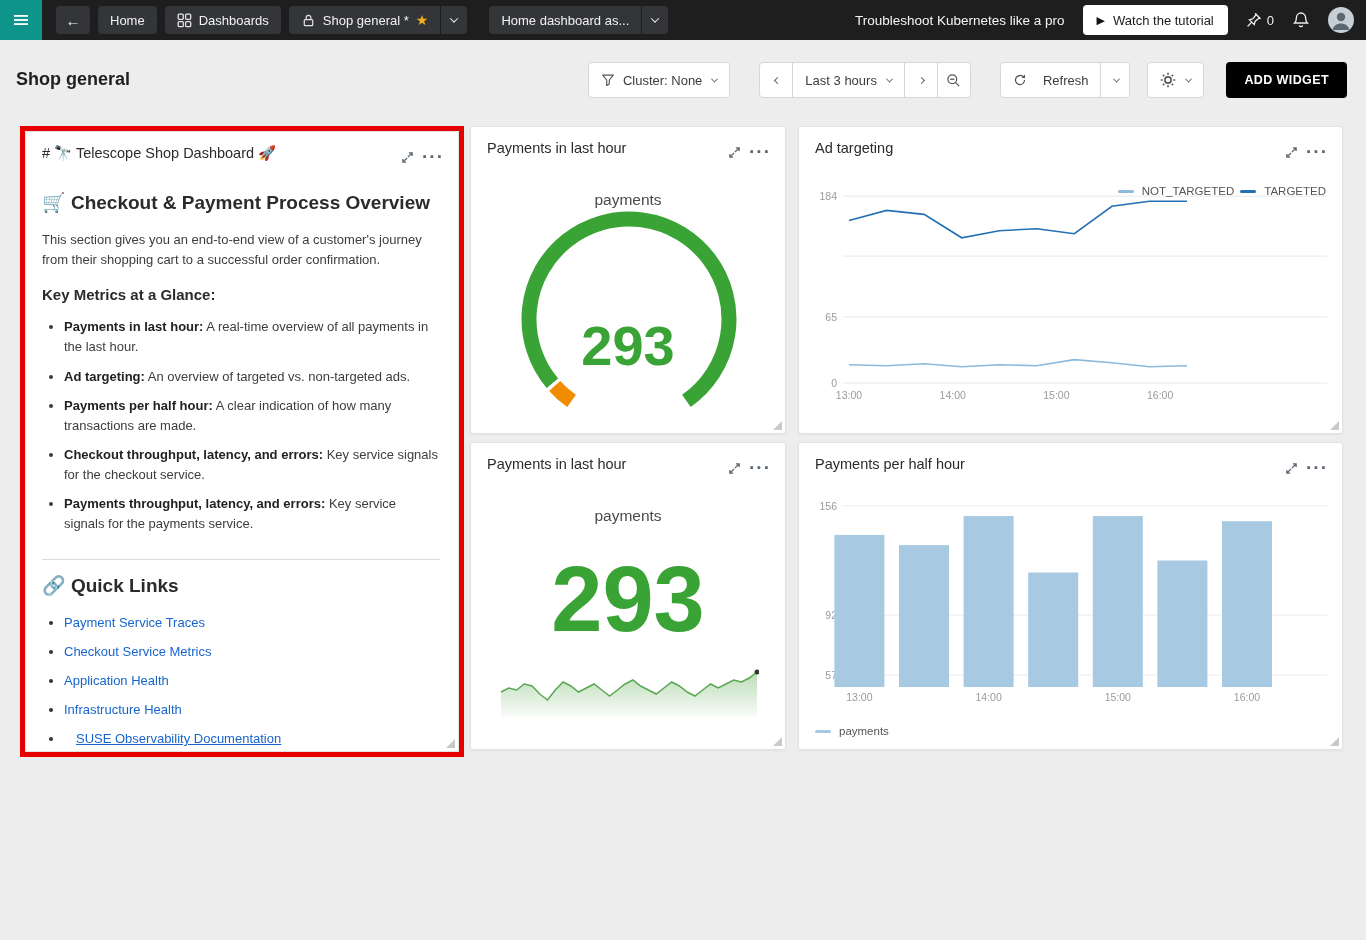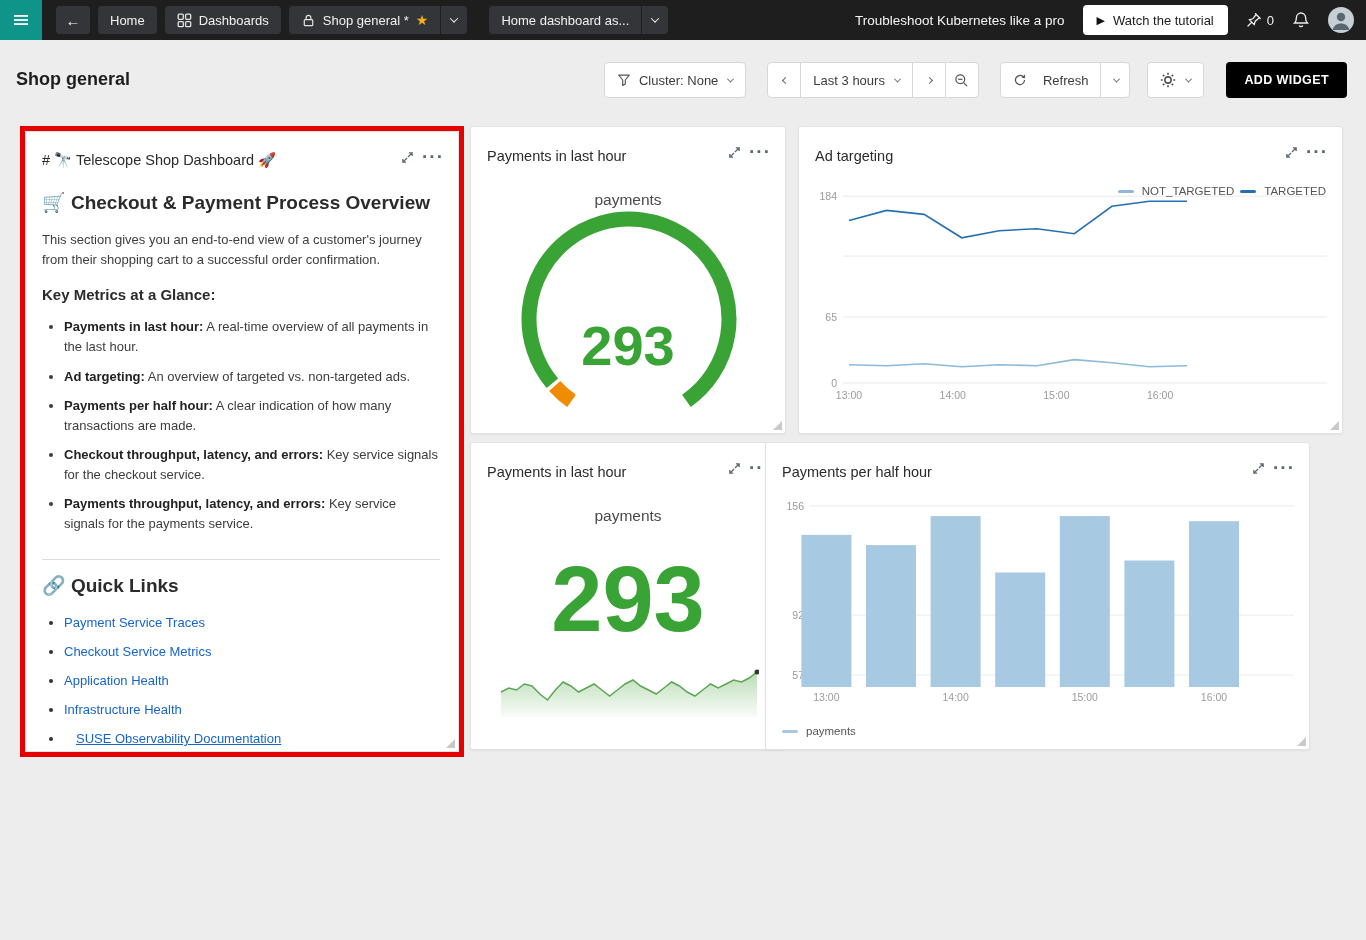--- a/index.html
+++ b/index.html
@@ -38,33 +38,33 @@
 
   
   .page-title { position:absolute; left:16px; top:69px; font-size:18px; font-weight:bold; color:#1e1e1e;}
   .controls { position:absolute; top:62px; right:19px; display:flex; align-items:flex-end; gap:9px; height:36px;}
   .btn-light { background:#fff; border:1px solid #d7d7d7; border-radius:4px; height:36px;
     display:inline-flex; align-items:center; gap:8px; padding:0 12px; font-family:inherit;
     font-size:13px; color:#3c3c3c; cursor:pointer; white-space:nowrap;}
   .btn-light .chev { width:5px; height:5px; color:#666; margin-left:2px;}
   .btn-group { display:flex;}
   .btn-group .btn-light { border-radius:0; margin-left:-1px;}
-  .btn-group .btn-light:first-child { border-radius:4px 0 0 4px; margin-left:4px;gap:16px;}
+  .btn-group .btn-light:first-child { border-radius:4px 0 0 4px; margin-left:12px;gap:16px;}
   .btn-group .btn-light:last-child { border-radius:0 4px 4px 0;}
   .sq36 { width:34px; justify-content:center; padding:0;}
   .disabled { color:#b5b5b5;}
   .add-widget { background:#000000; color:#fff; border:none; border-radius:4px; height:36px;
     font-family:inherit; font-size:12.5px; font-weight:bold; letter-spacing:.4px; padding:0 18px;
     cursor:pointer; margin-left:13px;}
   .mlg { margin-left:8px;}
 
   
   .card { position:absolute; background:#fff; border:1px solid #e2e2e2; border-radius:3px;
     box-shadow:0 1px 2px rgba(0,0,0,.05);}
-  .card-head { display:flex; align-items:flex-end; padding:13px 12px 4px 16px;}
+  .card-head { display:flex; align-items:flex-start; padding:13px 12px 4px 16px;}
   .card-title { flex:1; font-size:14.5px; color:#2b2b2b;}
   .icon-btn { width:26px; height:24px; display:flex; align-items:center; justify-content:center;
     color:#5c6670; cursor:pointer; background:none; border:none;}
   .dots { font-size:19px; letter-spacing:1px; line-height:10px; color:#5c6670; font-weight:bold;}
   .resize { position:absolute; right:3px; bottom:3px; width:0; height:0;
     border-left:9px solid transparent; border-bottom:9px solid #c9c9c9; cursor:nwse-resize;}
 
   
   .red-frame { position:absolute; left:20px; top:126px; width:444px; height:631px;
     border:5px solid #e60000; z-index:30; pointer-events:none;}
@@ -91,21 +91,21 @@
     font-size:15.5px; color:#4a4a4a;}
   #gauge-svg { position:absolute; top:60px; left:16px;}
   .gauge-value { position:absolute; top:186px; left:0; right:0; text-align:center;
     font-size:56px; font-weight:bold; color:#3aa336;}
   .big-num { position:absolute; top:110px; left:0; right:0; text-align:center;
     font-size:92px; line-height:1; font-weight:bold; color:#3aa336;}
   #spark-svg { position:absolute; left:28px; top:213px;}
 
   
   #card-line { left:798px; top:126px; width:545px; height:308px;}
-  #card-bar  { left:765px; top:442px; width:545px; height:308px;}
+  #card-bar  { left:798px; top:442px; width:545px; height:308px;}
   #line-svg, #bar-svg { position:absolute; left:8px; top:44px;}
   #line-svg text, #bar-svg text { fill:#9b9b9b; font-size:10.5px; font-family:"Liberation Sans",sans-serif;}
   .legend { position:absolute; display:flex; flex-direction:row; gap:6px;}
   .legend-line { top:58px; right:16px;}
   .legend-bar { left:16px; top:282px; flex-direction:row;}
   .legend-row { display:flex; align-items:center; gap:8px; font-size:11.5px; color:#555;}
   .swatch { width:16px; height:3px; border-radius:2px; background:#999;}
 </style>
 </head>
 <body>

